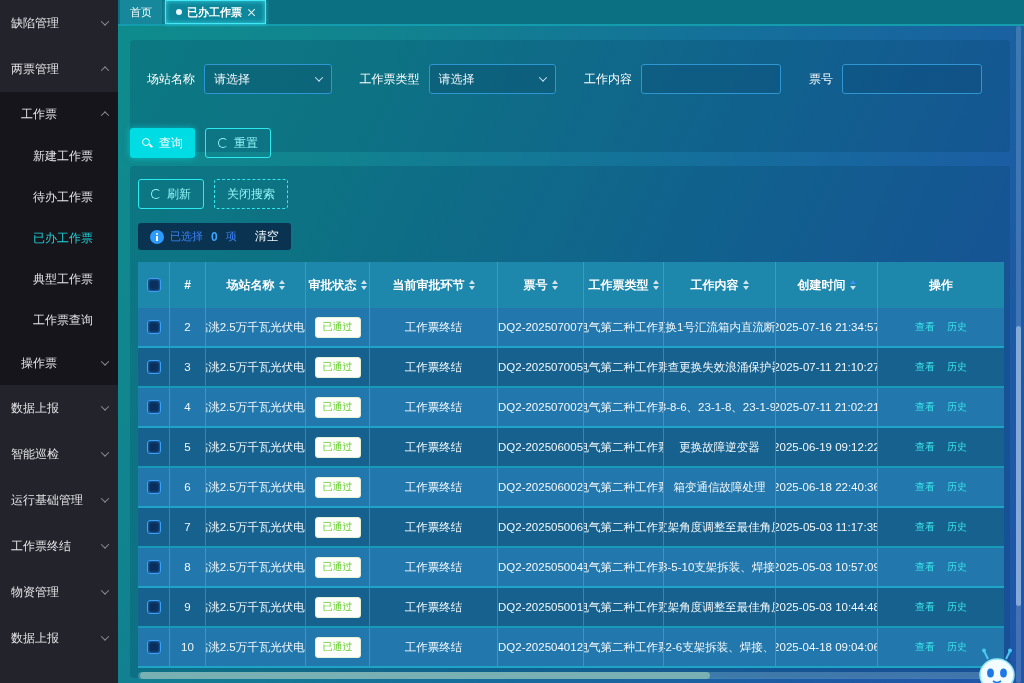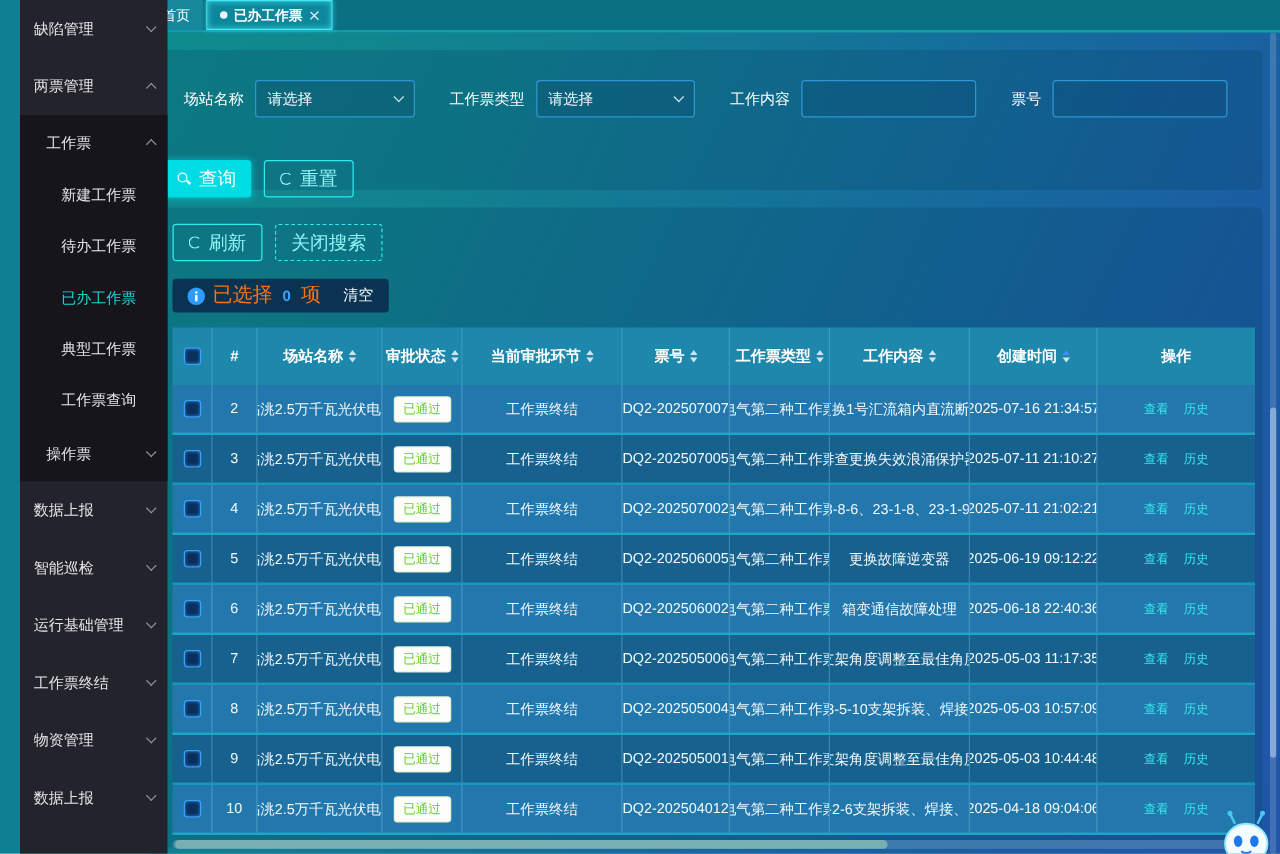--- a/index.html
+++ b/index.html
@@ -1,21 +1,21 @@
 <!DOCTYPE html>
 <html><head>
 <meta charset="utf-8">
 <style>
   * { margin:0; padding:0; box-sizing:border-box; }
   html,body { width:1024px; height:683px; overflow:hidden;
     font-family:"Liberation Sans","DejaVu Sans",sans-serif; }
   .app { position:relative; width:1024px; height:683px; background:#0f7f93; }
 
   
-  .sidebar { position:absolute; left:16px; top:0; width:118px; height:683px;
+  .sidebar { position:absolute; left:0; top:0; width:118px; height:683px;
     background:#23232b; z-index:5; }
   .side-item { display:flex; align-items:center; justify-content:space-between;
     color:#e3e3e8; font-size:12px; cursor:pointer; padding-right:10px; }
   .side-item.lv1 { height:46px; padding-left:11px; }
   .side-item.lv2 { height:44px; padding-left:21px;gap:25px; }
   .side-item.lv3 { height:41px; padding-left:33px; }
   .side-item.dark { background:#15151b; }
   .side-item.active { color:#1fd2da; }
   .chev { width:6px; height:6px; border-right:1.4px solid #8f8f99;
     border-bottom:1.4px solid #8f8f99; display:inline-block; flex:0 0 auto; }
@@ -52,38 +52,38 @@
   .select { width:152px; height:30px; border:1px solid #2e96d2; border-radius:3px;
     background:rgba(8,56,92,.22); display:flex; align-items:center;
     justify-content:space-between; padding:0 9px; margin-right:28px; cursor:pointer; }
   .select .ph { color:#eef6fa; font-size:12px; }
   .select .chev { border-color:#cfe6ef; }
   .tinput { width:140px; height:30px; border:1px solid #2e96d2; border-radius:3px;
     background:rgba(8,56,92,.18); color:#fff; font-size:12px; padding:0 8px;
     margin-right:28px; outline:none; }
   .btn-row { display:flex; gap:10px; padding:34px 0 0 0; }
   .btn { display:flex; align-items:center; gap:6px; height:30px; padding:0 12px;
-    font-size:15px; border-radius:3px; cursor:pointer; background:transparent; border:none; }
+    font-size:12px; border-radius:3px; cursor:pointer; background:transparent; border:none; }
   .btn.primary { background:#00dce4; color:#fff;
     box-shadow:0 0 6px rgba(0,230,240,.55); }
   .btn.ghost { border:1px solid #2ceaf0; color:#8ff4f7; }
   .btn.ghost.dashed { border-style:dashed; }
   .mag { position:relative; width:11px; height:11px; display:inline-block; }
   .mag::before { content:''; position:absolute; left:0; top:0; width:6px; height:6px;
     border:1.5px solid #fff; border-radius:50%; }
   .mag::after { content:''; position:absolute; left:6.5px; top:7.5px; width:4px; height:1.6px;
     background:#fff; transform:rotate(45deg); }
   .ring { width:10px; height:10px; border:1.5px solid currentColor; border-radius:50%;
     border-right-color:transparent; display:inline-block; }
 
   
   .tools-row { display:flex; gap:10px; padding:13px 0 0 8px; }
   .sel-bar { display:inline-flex; align-items:center; gap:6px; margin:14px 0 0 8px;
     height:27px; background:#0a3351; border-radius:3px; padding:0 12px; }
-  .sel-bar .txt { color:#f97316; font-size:16px; }
+  .sel-bar .txt { color:#3b82f6; font-size:11px; }
   .sel-bar .num { color:#3fa6ff; font-size:12px; font-weight:bold; margin:0 2px; }
   .sel-bar .clear { color:#f0f6fa; font-size:12px; margin-left:12px; cursor:pointer; }
   .info-ic { position:relative; width:14px; height:14px; border-radius:50%;
     background:#2e9bff; flex:0 0 auto; }
   .info-ic::before { content:''; position:absolute; left:6px; top:3px; width:2px; height:2px;
     background:#fff; border-radius:50%; }
   .info-ic::after { content:''; position:absolute; left:6px; top:6px; width:2px; height:5px;
     background:#fff; }
 
   

